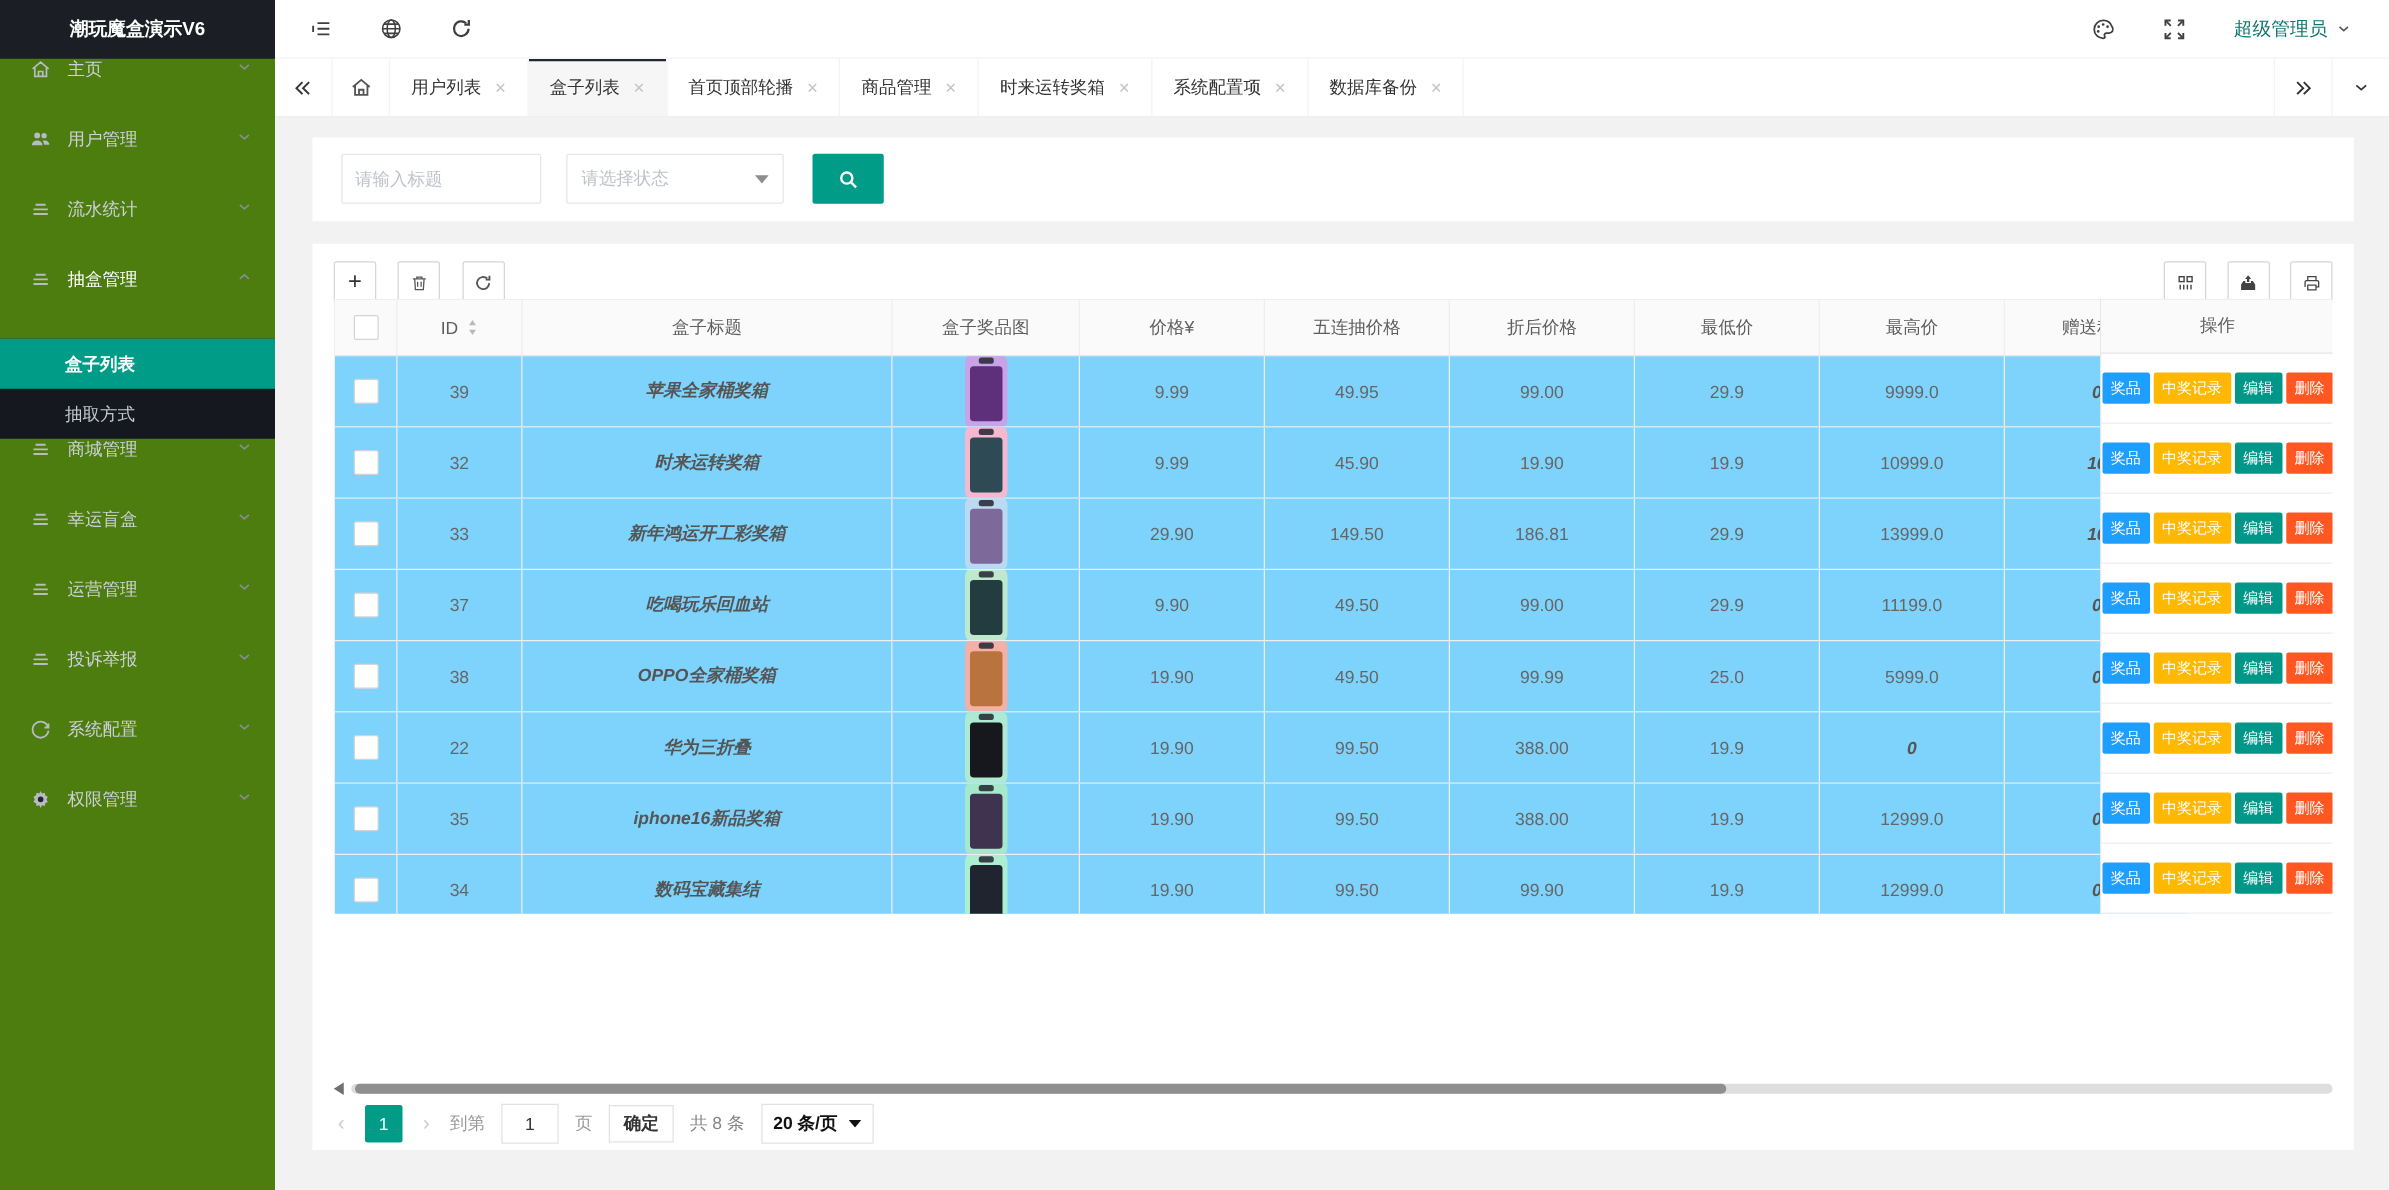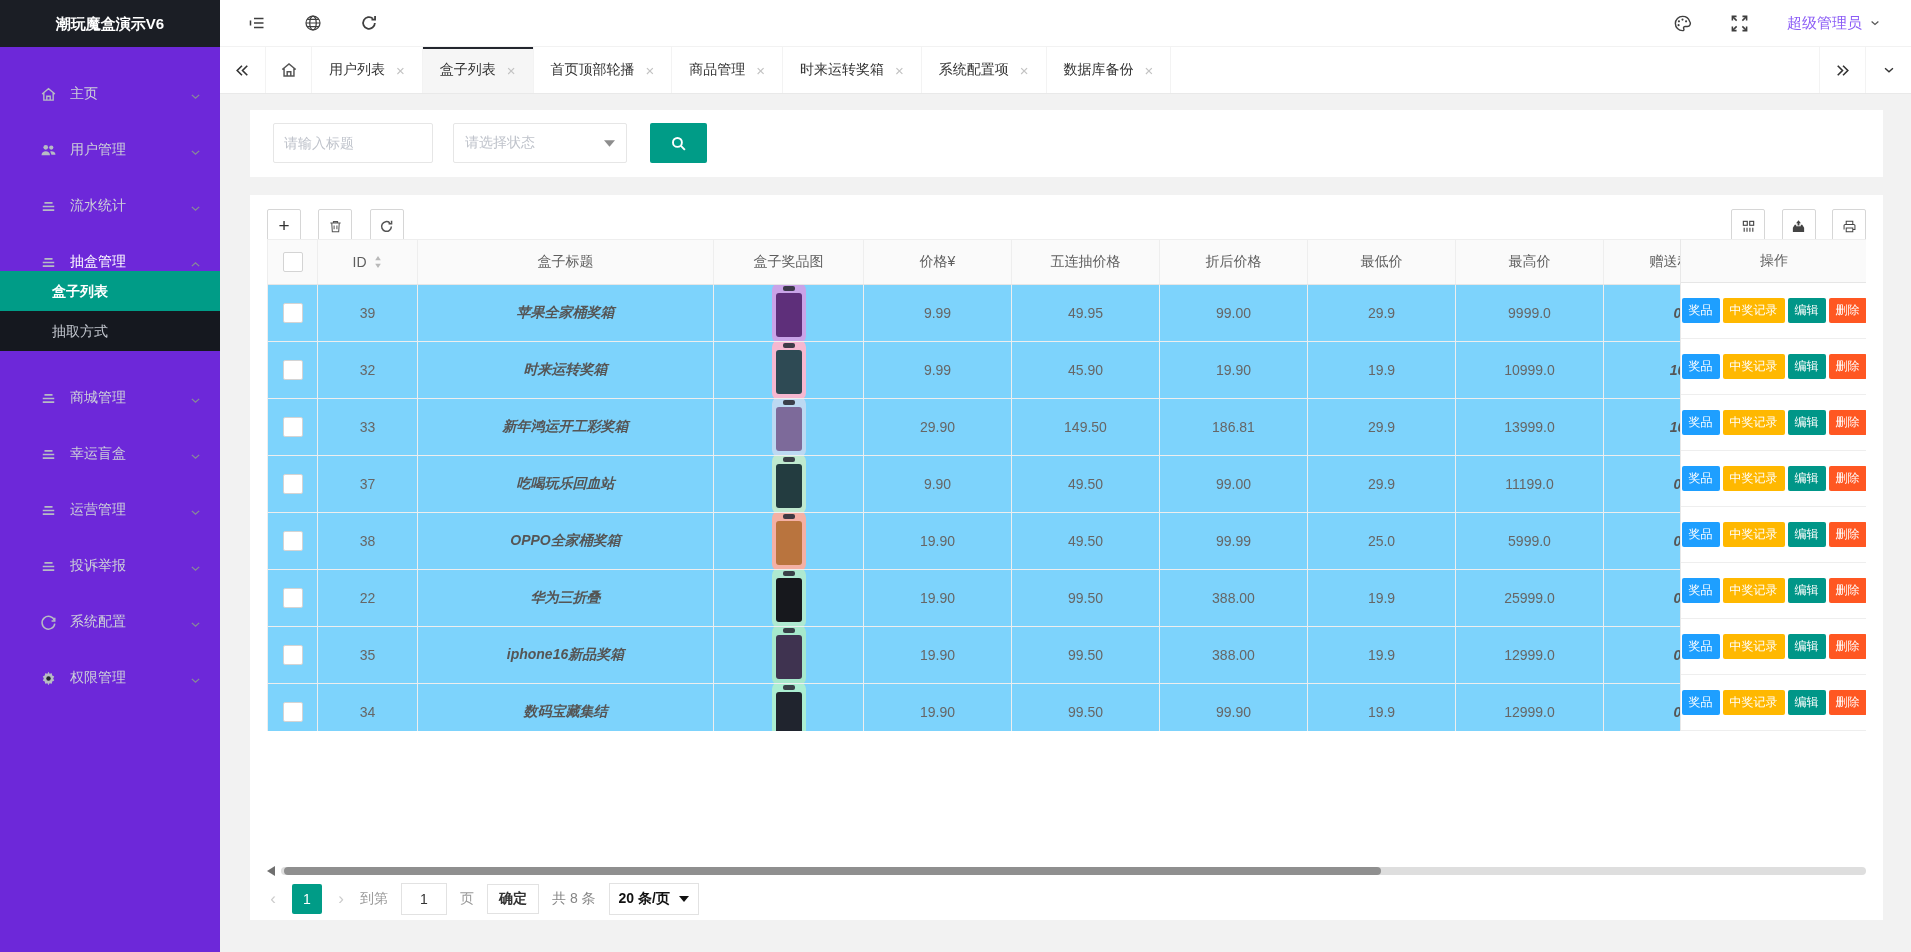--- a/index.html
+++ b/index.html
@@ -2,37 +2,37 @@
 <html><head>
 <meta charset="utf-8">
 <style>
   html,body{margin:0;padding:0}
   body{width:1911px;height:952px;position:relative;overflow:hidden;background:#f2f2f2;
        font-family:"Liberation Sans","DejaVu Sans",sans-serif;-webkit-font-smoothing:antialiased}
   .svg{display:inline-block;line-height:0}
   .svg svg{width:100%;height:100%;display:block}
 
   
-  .sidebar{position:absolute;left:0;top:0;width:220px;height:952px;background:#6d28d9;color:#c9cdd4;z-index:5}
+  .sidebar{position:absolute;left:0;top:0;width:220px;height:952px;background:#4d7c0f;color:#c9cdd4;z-index:5}
   .logo{height:47px;line-height:47px;text-align:center;color:#ffffff;font-weight:bold;font-size:15px;background:#1b1e25}
-  .m-item{height:56px;display:flex;align-items:flex-end;padding:0 18px 0 40px;font-size:14px;cursor:pointer}
+  .m-item{height:56px;display:flex;align-items:flex-start;padding:0 18px 0 24px;font-size:14px;cursor:pointer}
   .m-item .mi{width:17px;height:17px;margin-right:13px;color:#b7bbc4}
   .m-item .lbl{color:#cdd1d8}
   .m-item .chev{margin-left:auto;width:13px;height:13px;color:#878c96}
   .chev.up{transform:rotate(180deg)}
   .submenu{background:#15181f}
   .s-item{height:40px;line-height:40px;padding-left:52px;font-size:14px;color:#c3c7cf;cursor:pointer}
   .s-item.active{background:#009c87;color:#fff;font-weight:bold}
 
   
   .topbar{position:absolute;left:220px;top:0;width:1691px;height:46px;background:#fff;border-bottom:1px solid #f2f2f2;z-index:4}
   .tb-ic{position:absolute;top:14px;width:18px;height:18px;color:#3f3f3f;cursor:pointer}
   .tb-right{position:absolute;right:30px;top:0;height:46px;display:flex;align-items:center;gap:38px}
   .tb-right .svg{width:19px;height:19px;color:#3f3f3f;cursor:pointer}
-  .user{display:flex;align-items:center;gap:7px;font-size:15px;color:#8b5cf6;cursor:pointer}
+  .user{display:flex;align-items:center;gap:7px;font-size:15px;color:#0f766e;cursor:pointer}
   .user .svg{width:12px;height:12px;color:#555}
 
   
   .tabbar{position:absolute;left:220px;top:47px;width:1691px;height:46px;background:#fff;border-bottom:1px solid #e9e9e9;display:flex;align-items:stretch;z-index:4}
   .tab-ctrl{width:45px;display:flex;align-items:center;justify-content:center;color:#333;cursor:pointer;border-right:1px solid #f3f3f3}
   .tab-ctrl .svg{width:17px;height:17px}
   .tab-ctrl.home .svg{width:18px;height:18px;color:#555}
   .tab{display:flex;align-items:center;gap:11px;padding:0 17px;font-size:14px;color:#333;border-right:1px solid #f3f3f3;cursor:pointer}
   .tab .x{color:#c2c2c2;font-size:15px;line-height:1;cursor:pointer}
   .tab.active{background:#f6f6f6;box-shadow:inset 0 2px 0 #23262e}
@@ -586,21 +586,20 @@
           <div class="g-cell" style="width:150px">
             <span class="phone" style="background:#aee9d1">
               <i class="cap"></i>
               <b class="scr" style="background:#17181d"></b>
             </span>
           </div>
           <div class="g-cell" style="width:148px">19.90</div>
           <div class="g-cell" style="width:148px">99.50</div>
           <div class="g-cell" style="width:148px">388.00</div>
           <div class="g-cell" style="width:148px">19.9</div>
-          <div class="g-cell" style="width:148px">25999.0</div>
           <div class="g-cell" style="width:148px">
             <span class="t-points">0</span>
           </div>
         </div>
         <div class="g-row">
           <div class="g-cell" style="width:50px">
             <span class="cb"></span>
           </div>
           <div class="g-cell" style="width:100px">35</div>
           <div class="g-cell" style="width:296px">

